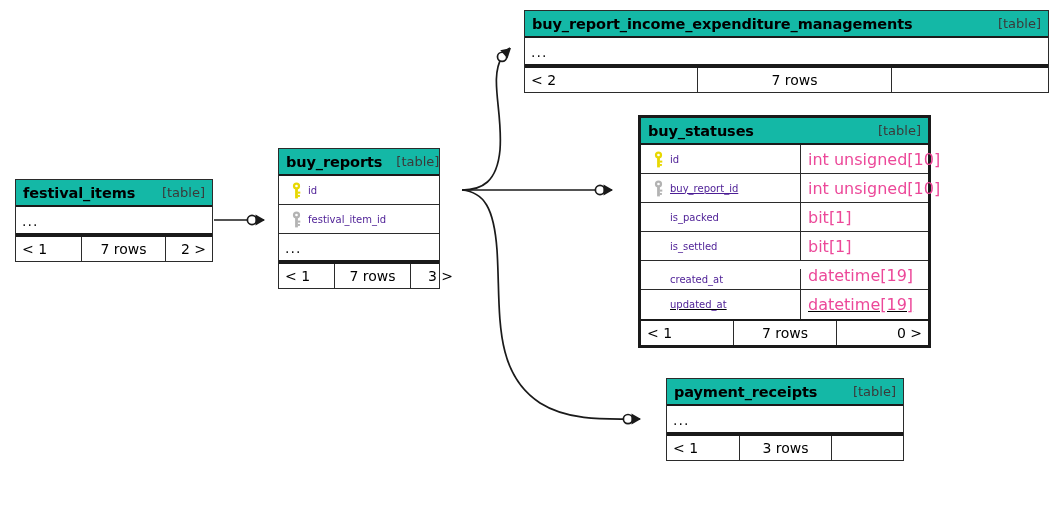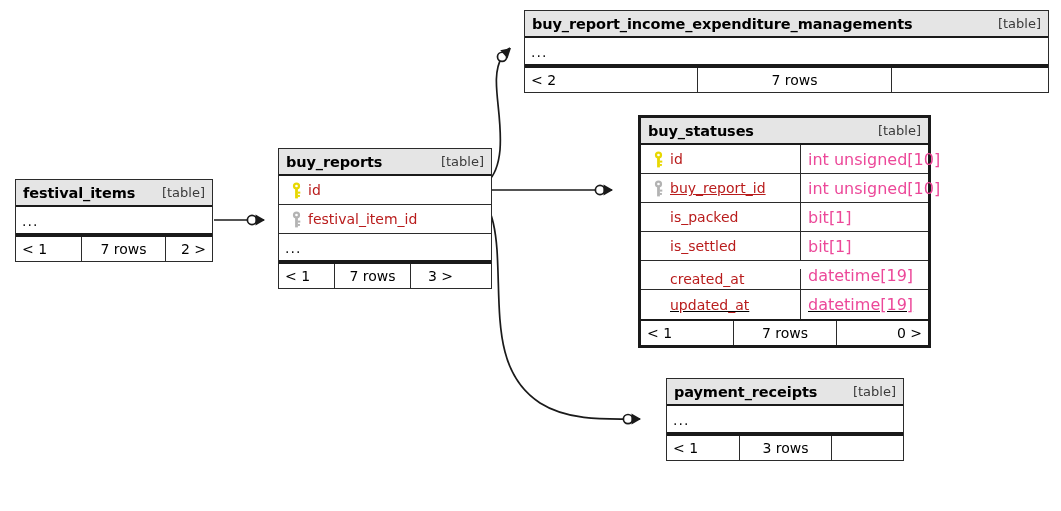--- a/index.html
+++ b/index.html
@@ -34,21 +34,21 @@
     z-index: 5;
   }
   .table-box.focal {
     border: 3px solid #1a1a1a;
   }
   .tb-header {
     display: flex;
     align-items: center;
     justify-content: space-between;
     box-sizing: border-box;
-    background: #e5e5e5;
+    background: #14b8a6;
     border-bottom: 2px solid #1a1a1a;
     padding: 0 7px;
     height: 27px;
   }
   .tb-name {
     font-weight: bold;
     font-size: 14.5px;
     color: #000000;
     white-space: nowrap;
     letter-spacing: -0.1px;
@@ -73,22 +73,22 @@
   }
   .tb-row.ellipsis-row {
     border-bottom: 2px solid #1a1a1a;
     height: 28px;
   }
   .tb-col-name {
     display: flex;
     align-items: center;
     box-sizing: border-box;
     padding-left: 8px;
-    font-size: 14px;
-    color: #b91c1c;
+    font-size: 10px;
+    color: #4c1d95;
     flex: 1 1 auto;
     min-width: 0;
     white-space: nowrap;
   }
   .tb-col-name.has-type {
     border-right: 1px solid #2b2b2b;
   }
   .tb-col-type {
     display: flex;
     align-items: center;
@@ -191,21 +191,21 @@
           <div class="tb-row ellipsis-row">
             <div class="tb-ellipsis">...</div>
           </div>
         </div>
         <div class="tb-footer">
           <div class="fcell left" style="flex: 0 0 66px;">&lt; 1</div>
           <div class="fcell center" style="flex: 0 0 84px;">7 rows</div>
           <div class="fcell right" style="flex: 0 0 46px;">2 &gt;</div>
         </div>
       </div>
-      <div class="table-box" style="left: 278px; top: 148px; width: 214px;">
+      <div class="table-box" style="left: 278px; top: 148px; width: 162px;">
         <div class="tb-header">
           <span class="tb-name">buy_reports</span>
           <span class="tb-kind">[table]</span>
         </div>
         <div class="tb-rows">
           <div class="tb-row">
             <div class="tb-col-name">
               <span class="key-slot">
                 <svg width="11" height="17" viewBox="0 0 11 17">
                   <circle cx="5.5" cy="4" r="3.6" fill="#e8d800"></circle>

